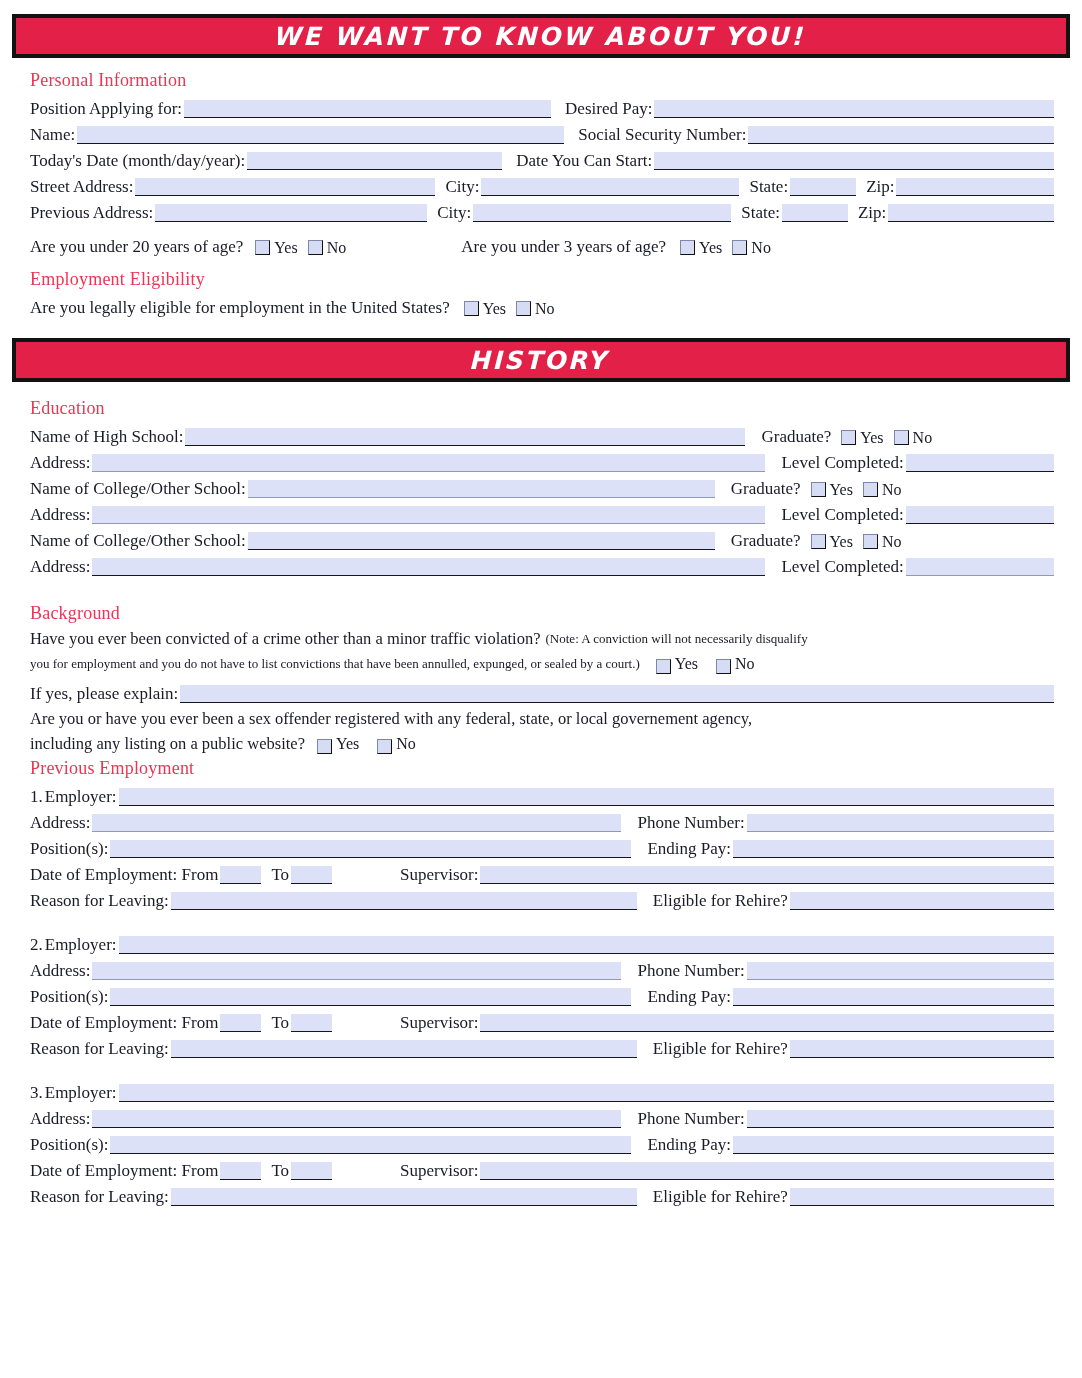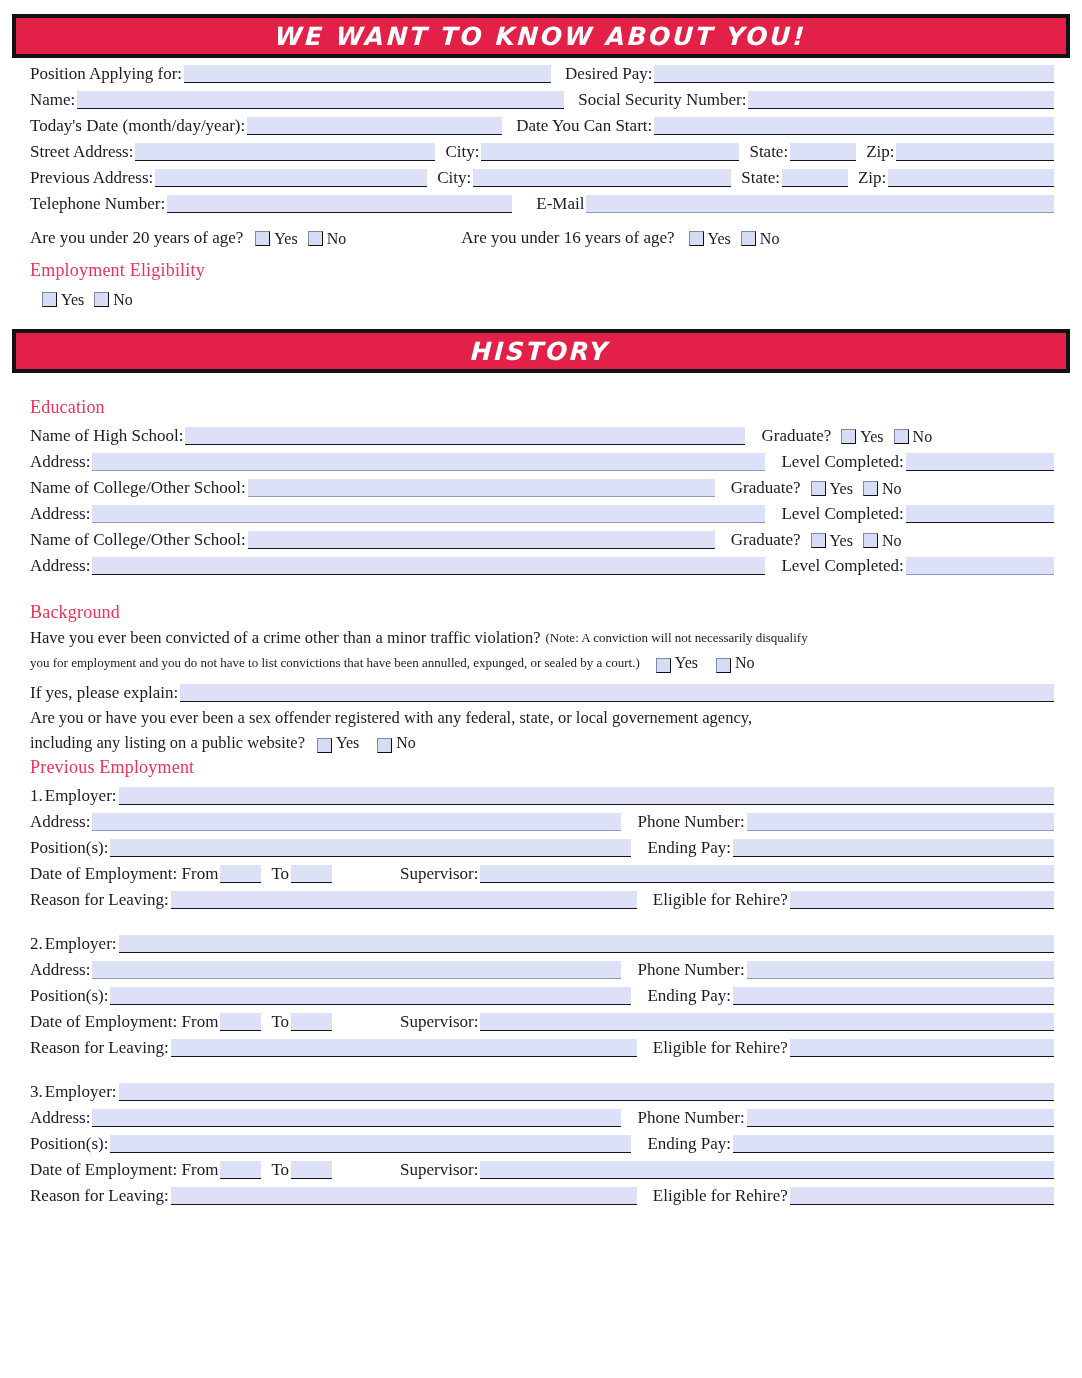--- a/index.html
+++ b/index.html
@@ -103,20 +103,21 @@
 </style>
 </head>
 <body>
 
 <div class="page">
 
   <div class="banner">
     <span class="banner-text">WE WANT TO KNOW ABOUT YOU!</span>
   </div>
 
+  <div class="sect-head">Personal Information</div>
 
   <div class="rows">
 
     <div class="row">
       <span class="lbl">Position Applying for:</span>
       <span class="fill" style="width:367px"></span>
       <span class="gap" style="width:14px"></span>
       <span class="lbl">Desired Pay:</span>
       <span class="fill grow"></span>
     </div>
@@ -158,63 +159,57 @@
       <span class="lbl">City:</span>
       <span class="fill" style="width:258px"></span>
       <span class="gap" style="width:10px"></span>
       <span class="lbl">State:</span>
       <span class="fill" style="width:66px"></span>
       <span class="gap" style="width:10px"></span>
       <span class="lbl">Zip:</span>
       <span class="fill grow"></span>
     </div>
 
-    <div class="row">
-      <span class="lbl">Telephone Number:</span>
-      <span class="fill" style="width:345px"></span>
-      <span class="gap" style="width:24px"></span>
-      <span class="lbl">E-Mail</span>
-      <span class="fill grow soft"></span>
-    </div>
 
     <div class="row" style="height:34px">
       <span class="lbl">Are you under 20 years of age?</span>
       <span class="gap" style="width:10px"></span>
       <span class="cb"></span>
       <span class="cbword">Yes</span>
       <span class="cb"></span>
       <span class="cbword">No</span>
       <span class="gap" style="width:105px"></span>
-      <span class="lbl">Are you under 16 years of age?</span>
+      <span class="lbl">Are you under 3 years of age?</span>
       <span class="gap" style="width:12px"></span>
       <span class="cb"></span>
       <span class="cbword">Yes</span>
       <span class="cb"></span>
       <span class="cbword">No</span>
     </div>
   </div>
 
   <div class="sect-head" style="">Employment Eligibility</div>
   <div class="rows">
     <div class="row">
+      <span class="lbl">Are you legally eligible for employment in the United States?</span>
       <span class="gap" style="width:12px"></span>
       <span class="cb"></span>
       <span class="cbword">Yes</span>
       <span class="cb"></span>
       <span class="cbword">No</span>
     </div>
   </div>
 
   <div class="spacer14"></div>
 
   <div class="banner history">
     <span class="banner-text">HISTORY</span>
   </div>
 
-  <div class="sect-head" style="margin-top:24px">Education</div>
+  <div class="sect-head" style="margin-top:16px">Education</div>
 
   <div class="rows">
 
     <div class="row">
       <span class="lbl">Name of High School:</span>
       <span class="fill" style="width:560px"></span>
       <span class="gap" style="width:16px"></span>
       <span class="lbl">Graduate?</span>
       <span class="gap" style="width:8px"></span>
       <span class="cb"></span>

